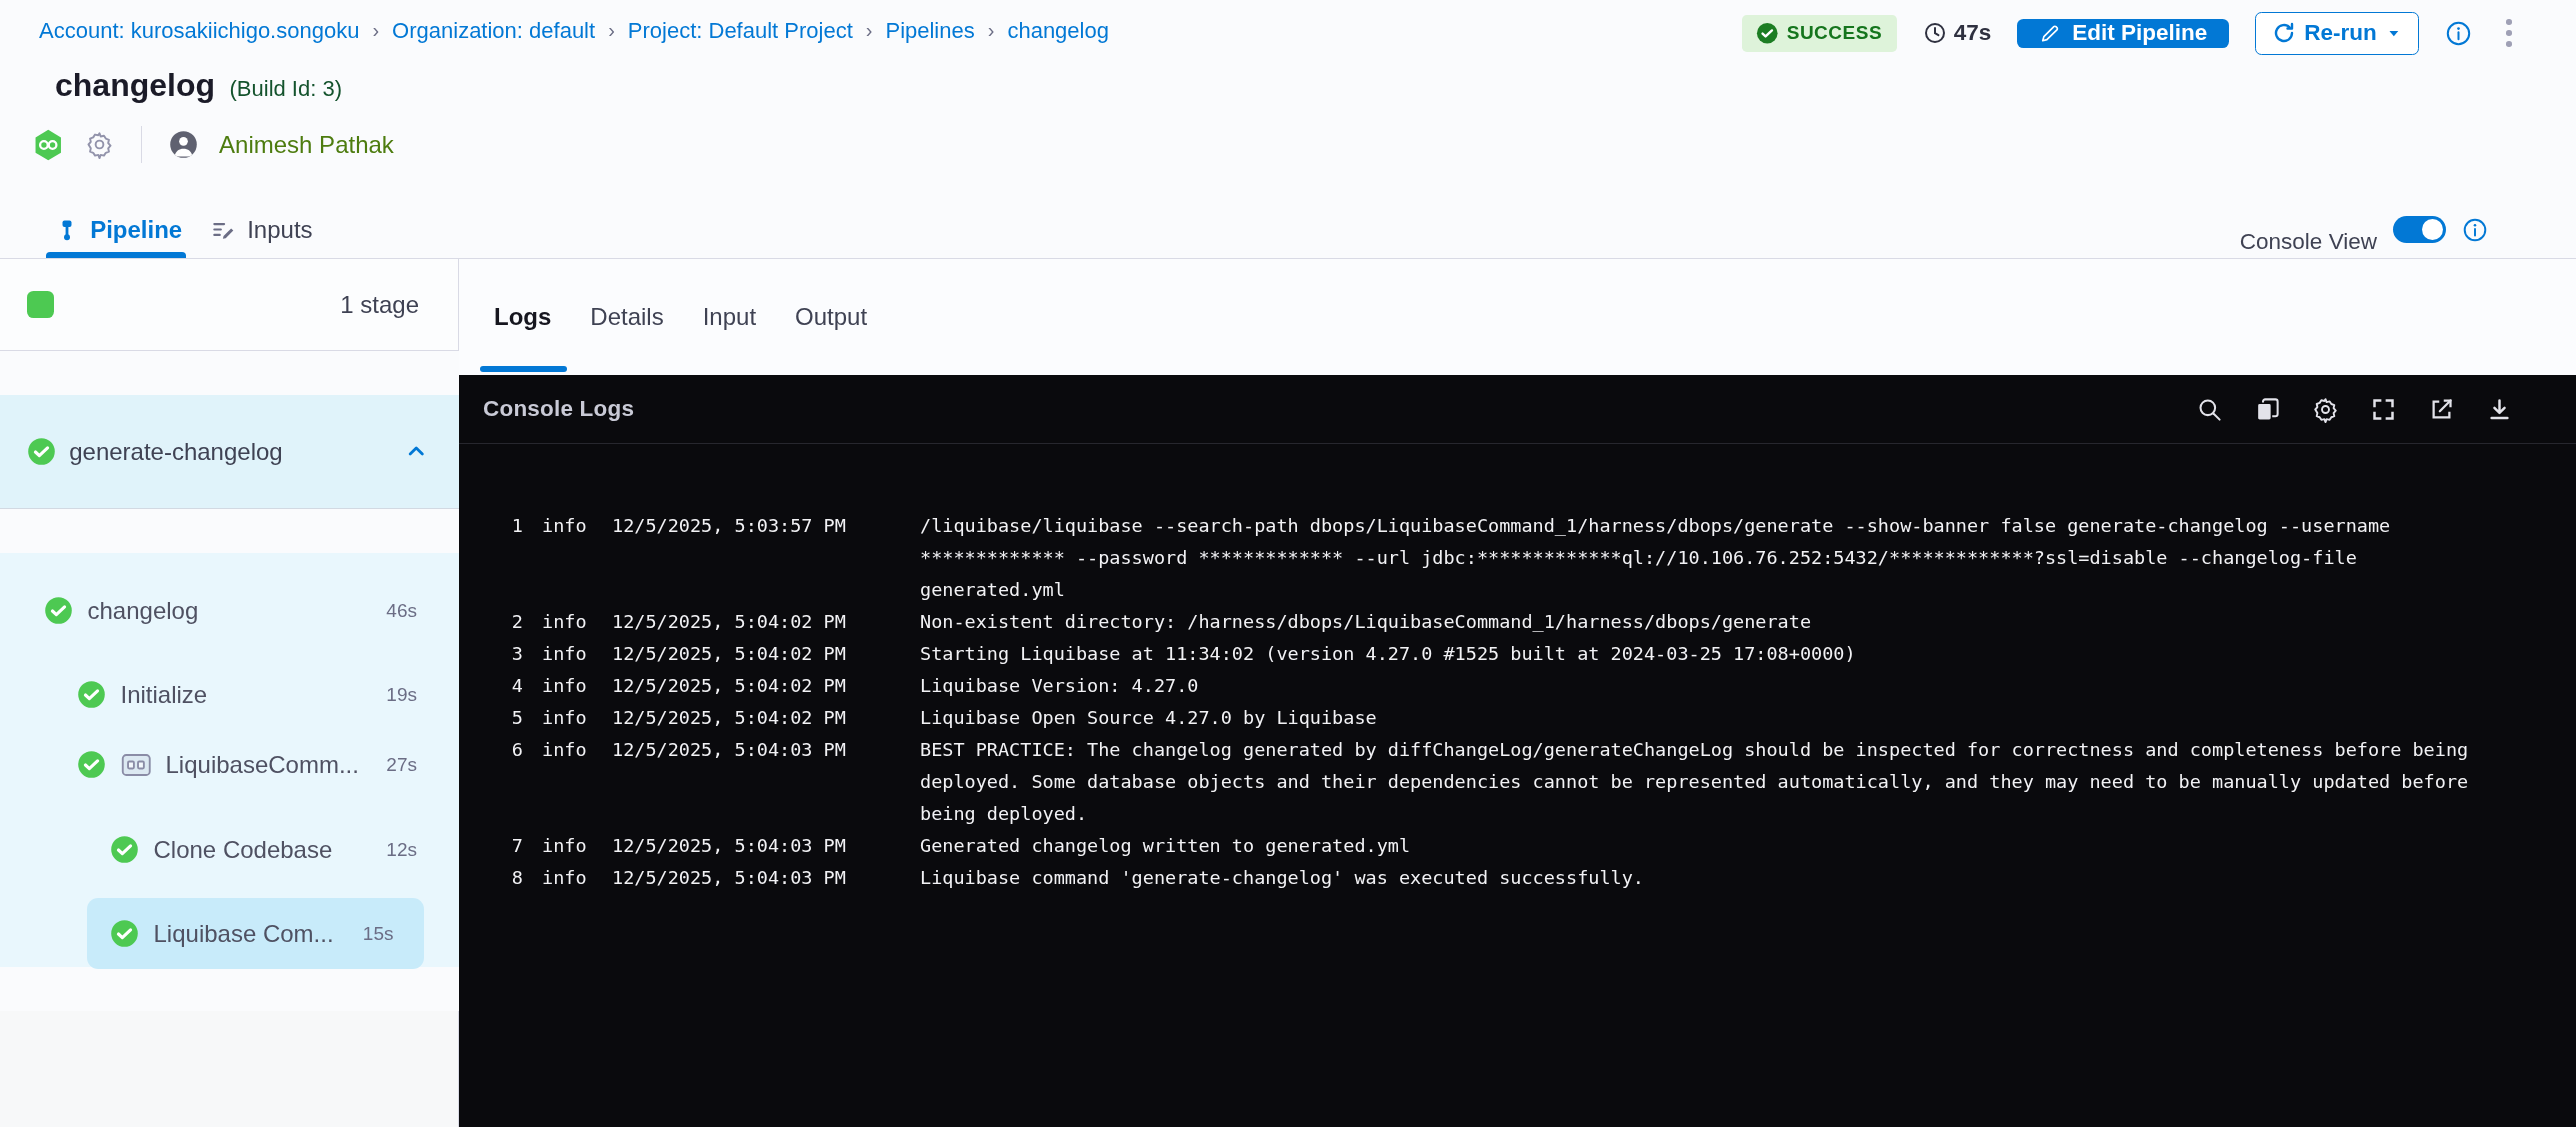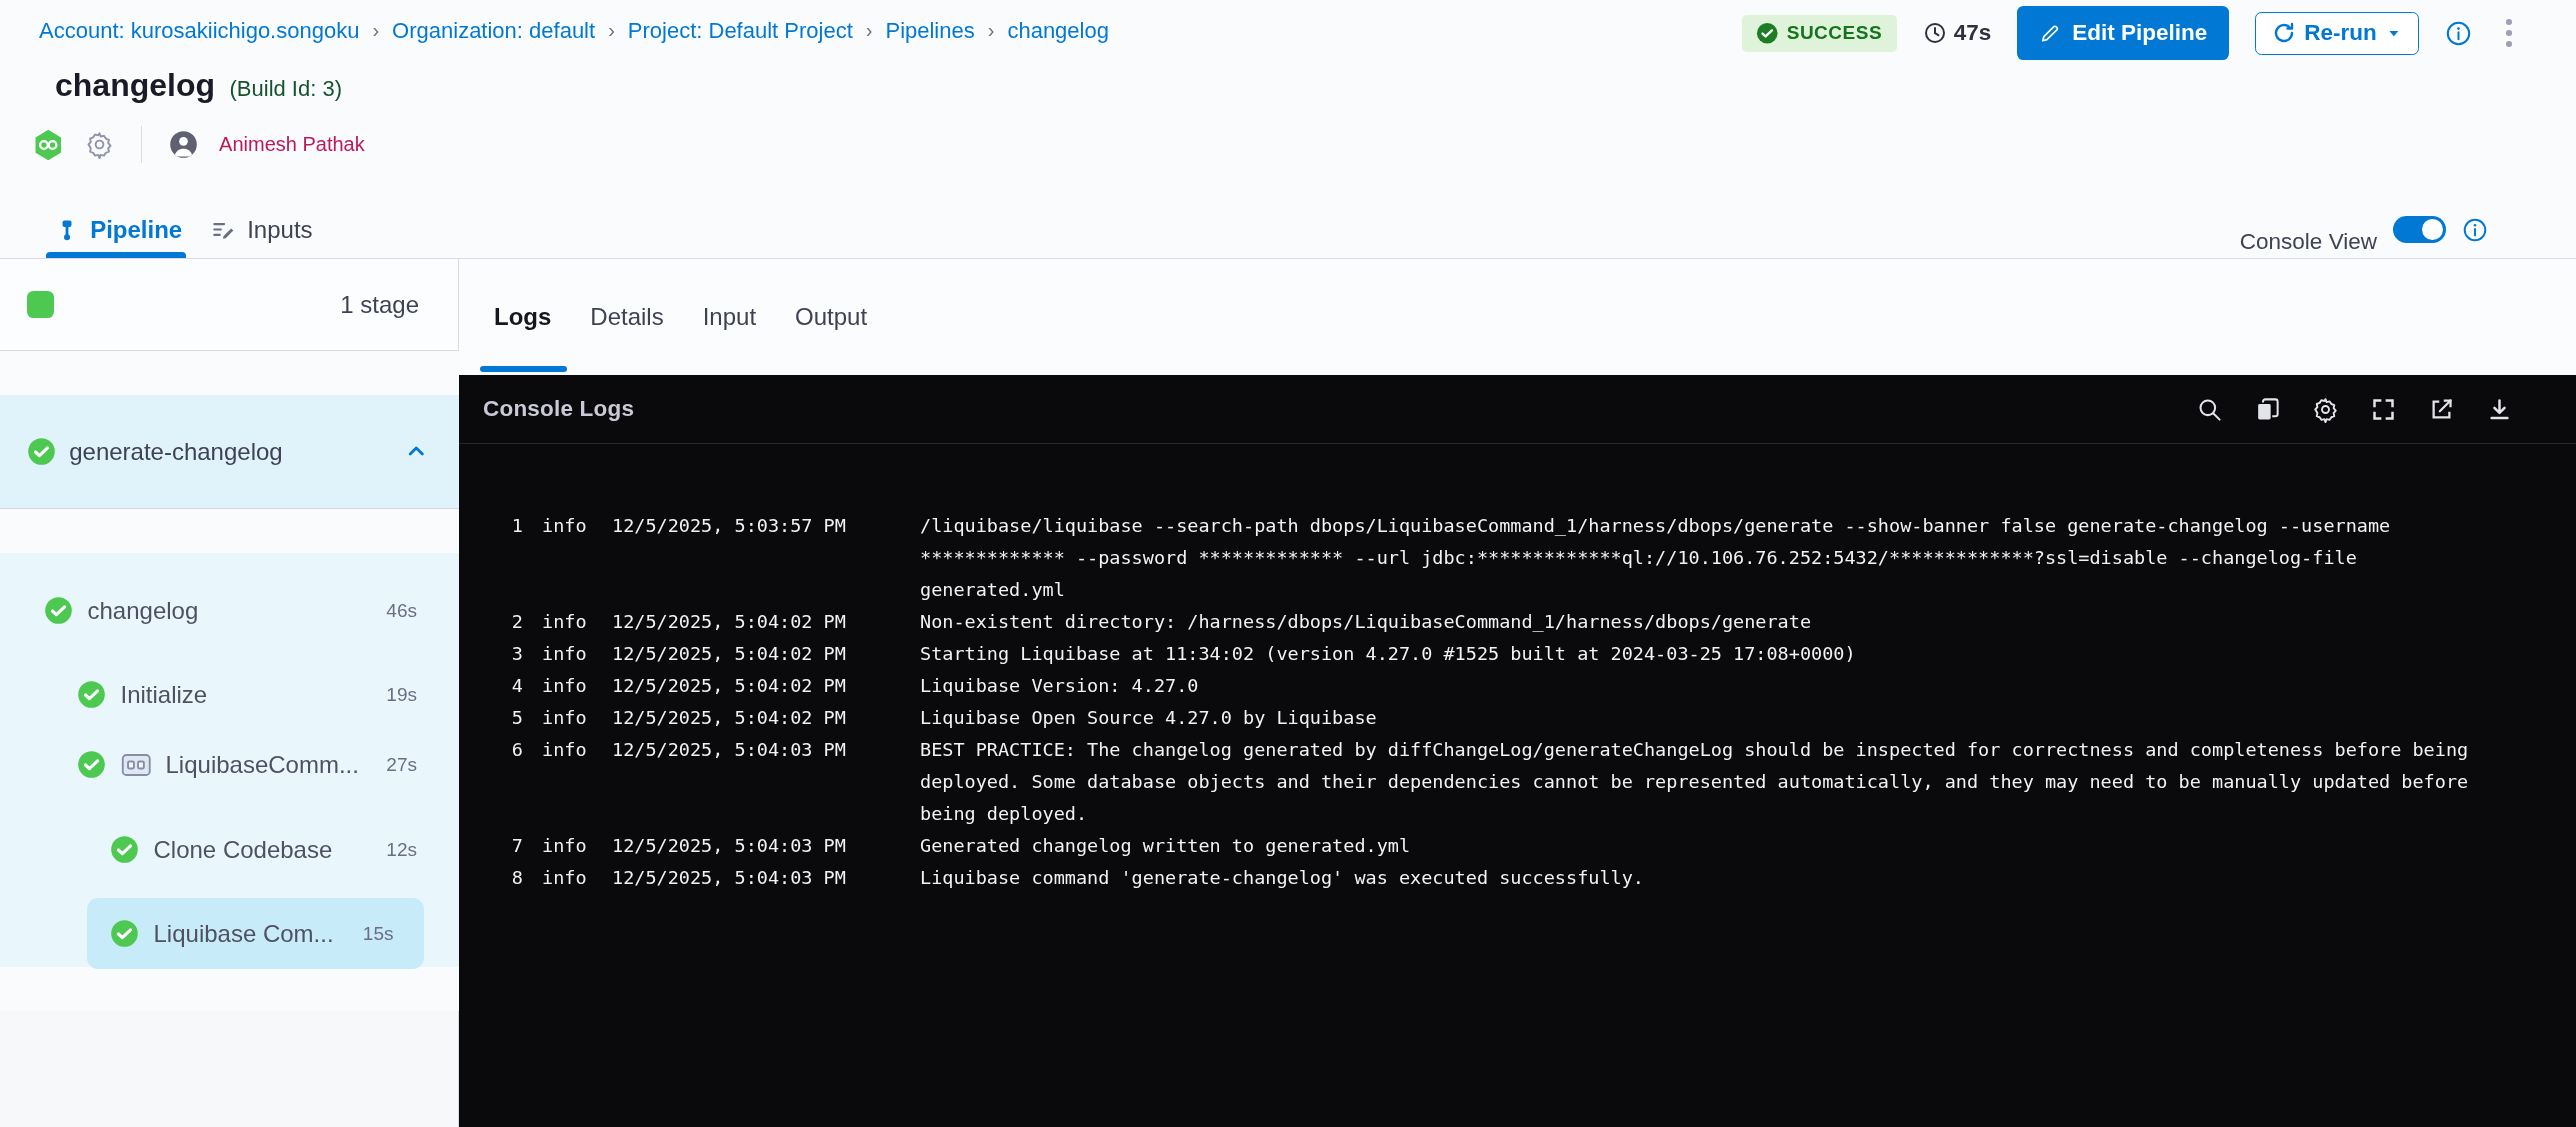--- a/index.html
+++ b/index.html
@@ -9,32 +9,32 @@
 
   
   .breadcrumb { position:absolute; left:39px; top:17.7px; display:flex; align-items:center; gap:13px; font-size:22px; }
   .breadcrumb a { color:#0278d5; text-decoration:none; cursor:pointer; }
   .crumb-sep { color:#6b6d85; font-size:20px; }
 
   .top-actions { position:absolute; top:9.6px; right:56px; height:47px; display:flex; align-items:center; gap:26px; }
   .status-badge { display:flex; align-items:center; gap:8px; background:#def3da; border-radius:4.8px; padding:7.2px 14.5px; }
   .status-badge span { font-size:19px; font-weight:bold; color:#15751d; letter-spacing:0.5px; }
   .duration { display:flex; align-items:center; gap:7.2px; font-size:22.5px; font-weight:600; color:#2f3140; }
-  .btn-primary { display:flex; align-items:center; gap:10.4px; height:54px; padding:0 22px; background:#0278d5; border:none; border-radius:6.4px; color:#fff; font-size:22.5px; font-weight:600; font-family:inherit; cursor:pointer; }
+  .btn-primary { display:flex; align-items:center; gap:10.4px; height:29px; padding:0 22px; background:#0278d5; border:none; border-radius:6.4px; color:#fff; font-size:22.5px; font-weight:600; font-family:inherit; cursor:pointer; }
   .btn-outline { display:flex; align-items:center; gap:8px; height:43px; padding:0 16px; background:#fff; border:1.6px solid #0278d5; border-radius:6.4px; color:#0278d5; font-size:22.5px; font-weight:700; font-family:inherit; cursor:pointer; }
   .kebab { display:flex; flex-direction:column; gap:5.6px; padding:4.8px 8px; cursor:pointer; }
   .kebab i { width:5.6px; height:5.6px; border-radius:50%; background:#9fa0b5; }
 
   .title-row { position:absolute; left:55px; top:67px; display:flex; align-items:baseline; gap:14.5px; }
   .title-row h1 { font-size:32px; font-weight:700; color:#1b1b28; }
   .build-id { font-size:22px; color:#14532d; }
 
   .meta-row { position:absolute; left:33px; top:125px; height:39px; display:flex; align-items:center; gap:21px; }
   .meta-divider { width:0.8px; height:37px; background:#d9dae5; margin:0 6.4px; }
-  .author-name { font-size:20px; color:#be185d; }
+  .author-name { font-size:24px; color:#4d7c0f; }
 
   
   .tabbar { position:absolute; top:201px; left:0; width:100%; height:58px; background:#fafbfd; border-bottom:0.8px solid #d9dae5; }
   .tab { position:absolute; top:0; height:100%; display:flex; align-items:center; gap:11.2px; font-size:24px; cursor:pointer; }
   .tab-pipeline { left:55px; color:#0278d5; font-weight:600; }
   .tab-inputs { left:210px; color:#3f4253; }
   .tab-underline { position:absolute; left:46px; bottom:0; width:140px; height:5.6px; border-radius:4px 4px 0 0; background:#0278d5; }
   .consoleview { position:absolute; right:88px; top:0; height:100%; display:flex; align-items:center; gap:16px; }
   .consoleview-label { font-size:22.5px; color:#3f4253;margin-top:24px; }
   .toggle { position:relative; width:53px; height:27px; border-radius:13.7px; background:#0278d5; cursor:pointer; }

